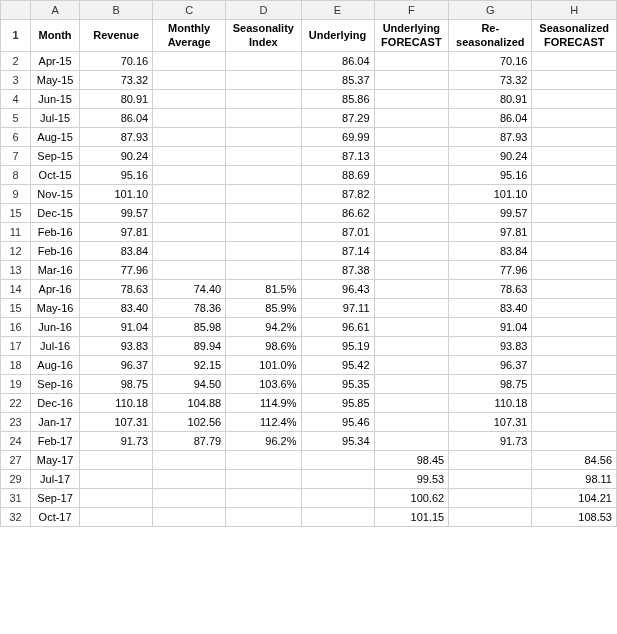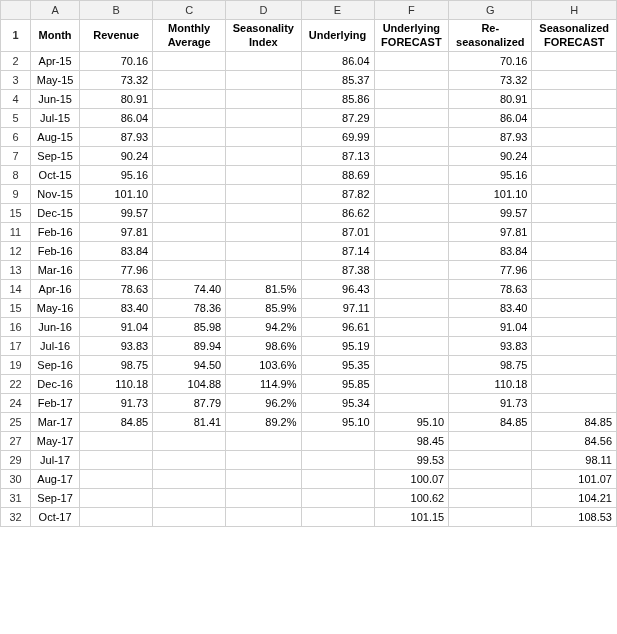--- a/index.html
+++ b/index.html
@@ -239,20 +239,31 @@
         <td class="text-center">Jul-16</td>
         <td class="text-right">93.83</td>
         <td class="text-right">89.94</td>
         <td class="text-right">98.6%</td>
         <td class="text-right">95.19</td>
         <td class="text-right"></td>
         <td class="text-right">93.83</td>
         <td class="text-right"></td>
       </tr>
       <tr>
+        <td class="row-header text-center">18</td>
+        <td class="text-center">Aug-16</td>
+        <td class="text-right">96.37</td>
+        <td class="text-right">92.15</td>
+        <td class="text-right">101.0%</td>
+        <td class="text-right">95.42</td>
+        <td class="text-right"></td>
+        <td class="text-right">96.37</td>
+        <td class="text-right"></td>
+      </tr>
+      <tr>
         <td class="row-header text-center">19</td>
         <td class="text-center">Sep-16</td>
         <td class="text-right">98.75</td>
         <td class="text-right">94.50</td>
         <td class="text-right">103.6%</td>
         <td class="text-right">95.35</td>
         <td class="text-right"></td>
         <td class="text-right">98.75</td>
         <td class="text-right"></td>
       </tr>
@@ -261,73 +272,62 @@
         <td class="text-center">Dec-16</td>
         <td class="text-right">110.18</td>
         <td class="text-right">104.88</td>
         <td class="text-right">114.9%</td>
         <td class="text-right">95.85</td>
         <td class="text-right"></td>
         <td class="text-right">110.18</td>
         <td class="text-right"></td>
       </tr>
       <tr>
+        <td class="row-header text-center">23</td>
+        <td class="text-center">Jan-17</td>
+        <td class="text-right">107.31</td>
+        <td class="text-right">102.56</td>
+        <td class="text-right">112.4%</td>
+        <td class="text-right">95.46</td>
+        <td class="text-right"></td>
+        <td class="text-right">107.31</td>
+        <td class="text-right"></td>
+      </tr>
+      <tr>
         <td class="row-header text-center">24</td>
         <td class="text-center">Feb-17</td>
         <td class="text-right">91.73</td>
         <td class="text-right">87.79</td>
         <td class="text-right">96.2%</td>
         <td class="text-right">95.34</td>
         <td class="text-right"></td>
         <td class="text-right">91.73</td>
         <td class="text-right"></td>
       </tr>
       <tr>
-        <td class="row-header text-center">25</td>
-        <td class="text-center">Mar-17</td>
-        <td class="text-right">84.85</td>
-        <td class="text-right">81.41</td>
-        <td class="text-right">89.2%</td>
-        <td class="text-right">95.10</td>
-        <td class="text-right">95.10</td>
-        <td class="text-right">84.85</td>
-        <td class="text-right">84.85</td>
-      </tr>
-      <tr>
         <td class="row-header text-center">27</td>
         <td class="text-center">May-17</td>
         <td class="text-right"></td>
         <td class="text-right"></td>
         <td class="text-right"></td>
         <td class="text-right"></td>
         <td class="text-right">98.45</td>
         <td class="text-right"></td>
         <td class="text-right">84.56</td>
       </tr>
       <tr>
         <td class="row-header text-center">29</td>
         <td class="text-center">Jul-17</td>
         <td class="text-right"></td>
         <td class="text-right"></td>
         <td class="text-right"></td>
         <td class="text-right"></td>
         <td class="text-right">99.53</td>
         <td class="text-right"></td>
         <td class="text-right">98.11</td>
-      </tr>
-      <tr>
-        <td class="row-header text-center">30</td>
-        <td class="text-center">Aug-17</td>
-        <td class="text-right"></td>
-        <td class="text-right"></td>
-        <td class="text-right"></td>
-        <td class="text-right"></td>
-        <td class="text-right">100.07</td>
-        <td class="text-right"></td>
-        <td class="text-right">101.07</td>
       </tr>
       <tr>
         <td class="row-header text-center">31</td>
         <td class="text-center">Sep-17</td>
         <td class="text-right"></td>
         <td class="text-right"></td>
         <td class="text-right"></td>
         <td class="text-right"></td>
         <td class="text-right">100.62</td>
         <td class="text-right"></td>

